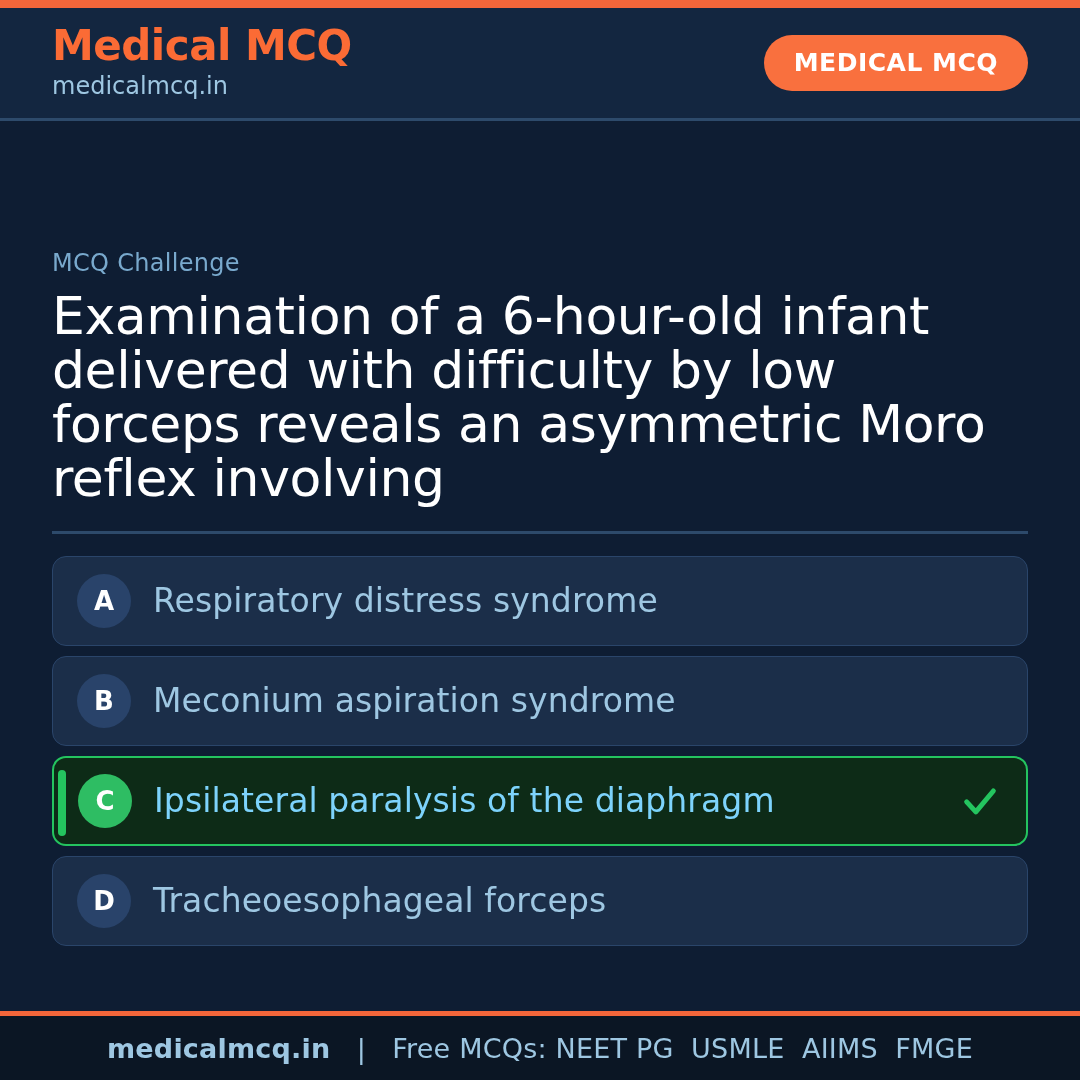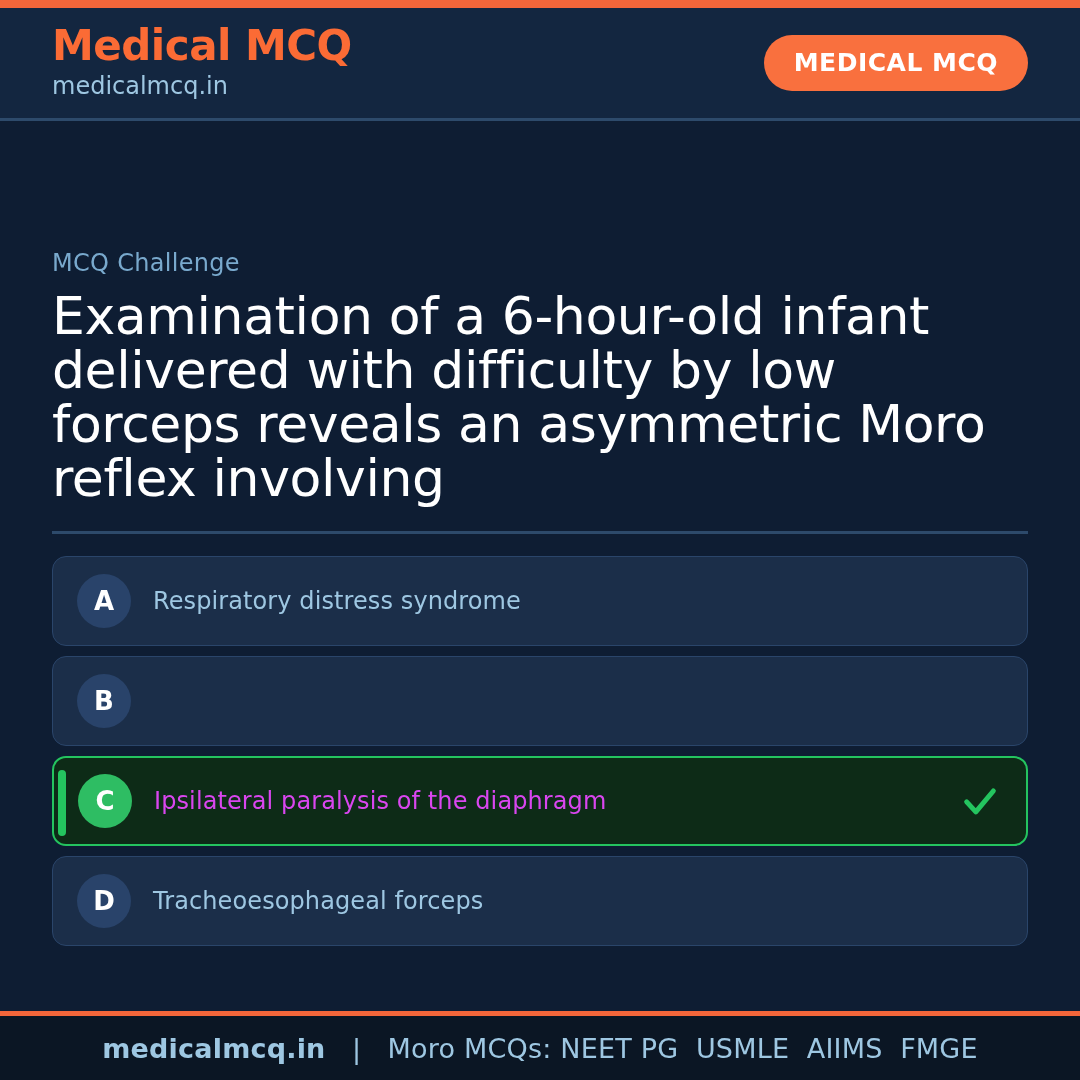--- a/index.html
+++ b/index.html
@@ -116,26 +116,26 @@
     background:#29436a;
     color:#ffffff;
     font-size:26px; font-weight:bold;
     display:flex; align-items:center; justify-content:center;
     margin-right:22px;
   }
   .option.correct .opt-badge { background:#2ebd63; }
 
   .opt-text {
     flex:1 1 auto;
-    font-size:24px;
+    font-size:33px;
     color:#9ec7e2;
     line-height:1.15;
     letter-spacing:0.1px;
   }
-  .option.correct .opt-text { color:#d946ef; }
+  .option.correct .opt-text { color:#7dd3fc; }
 
   .opt-check {
     flex:0 0 auto;
     width:44px; height:44px;
     display:none;
     align-items:center; justify-content:center;
     margin-left:12px;
   }
   .option.correct .opt-check { display:flex; }
   .opt-check svg { width:40px; height:40px; display:block; }
@@ -185,20 +185,21 @@
       <div class="option">
 
         <div class="opt-badge">A</div>
         <div class="opt-text">Respiratory distress syndrome</div>
 
       </div>
 
       <div class="option">
 
         <div class="opt-badge">B</div>
+        <div class="opt-text">Meconium aspiration syndrome</div>
 
       </div>
 
       <div class="option correct">
         <div class="accent-bar"></div>
         <div class="opt-badge">C</div>
         <div class="opt-text">Ipsilateral paralysis of the diaphragm</div>
         <div class="opt-check">
           <svg viewBox="0 0 24 24" fill="none" stroke="#24c45f" stroke-width="3" stroke-linecap="round" stroke-linejoin="round">
               <polyline points="4,12.5 9.5,18.5 20,6"></polyline>
@@ -214,16 +215,16 @@
       </div>
 
     </div>
   </div>
 
   <div class="footer-rule"></div>
 
   <div class="footer">
     <span class="footer-text footer-site">medicalmcq.in</span>
     <span class="footer-text">   |   </span>
-    <span class="footer-text">Moro MCQs: NEET PG  USMLE  AIIMS  FMGE</span>
+    <span class="footer-text">Free MCQs: NEET PG  USMLE  AIIMS  FMGE</span>
   </div>
 
 </div>
 
 </body></html>

